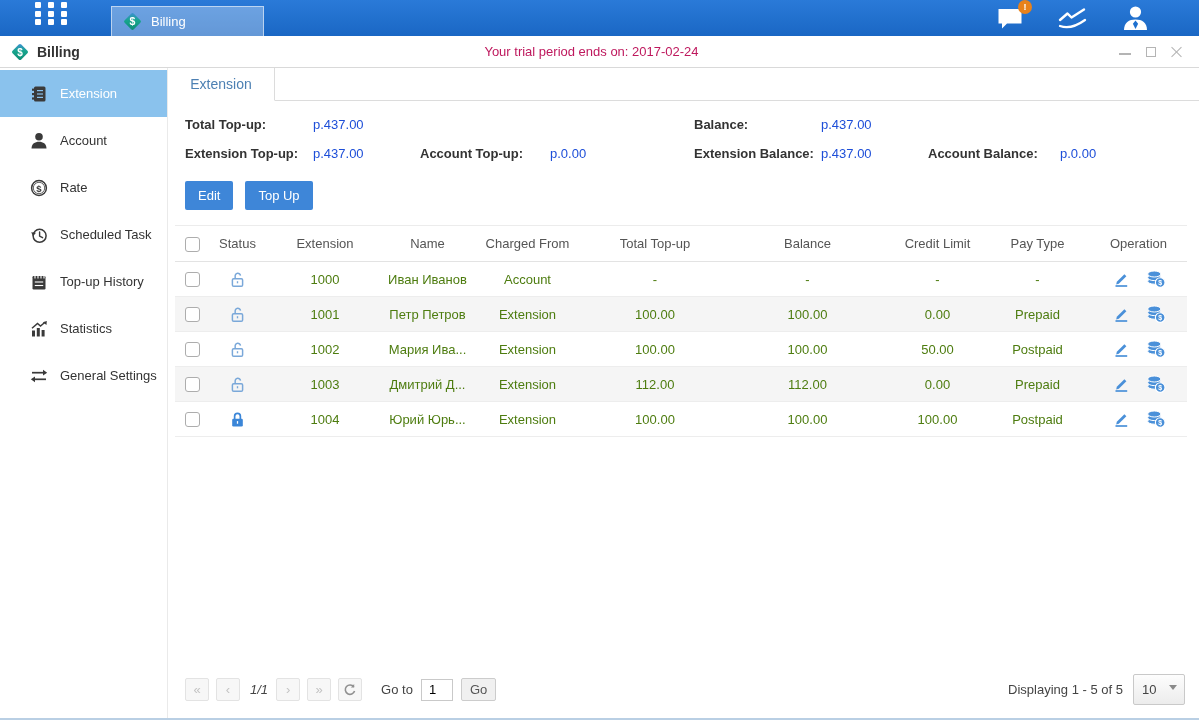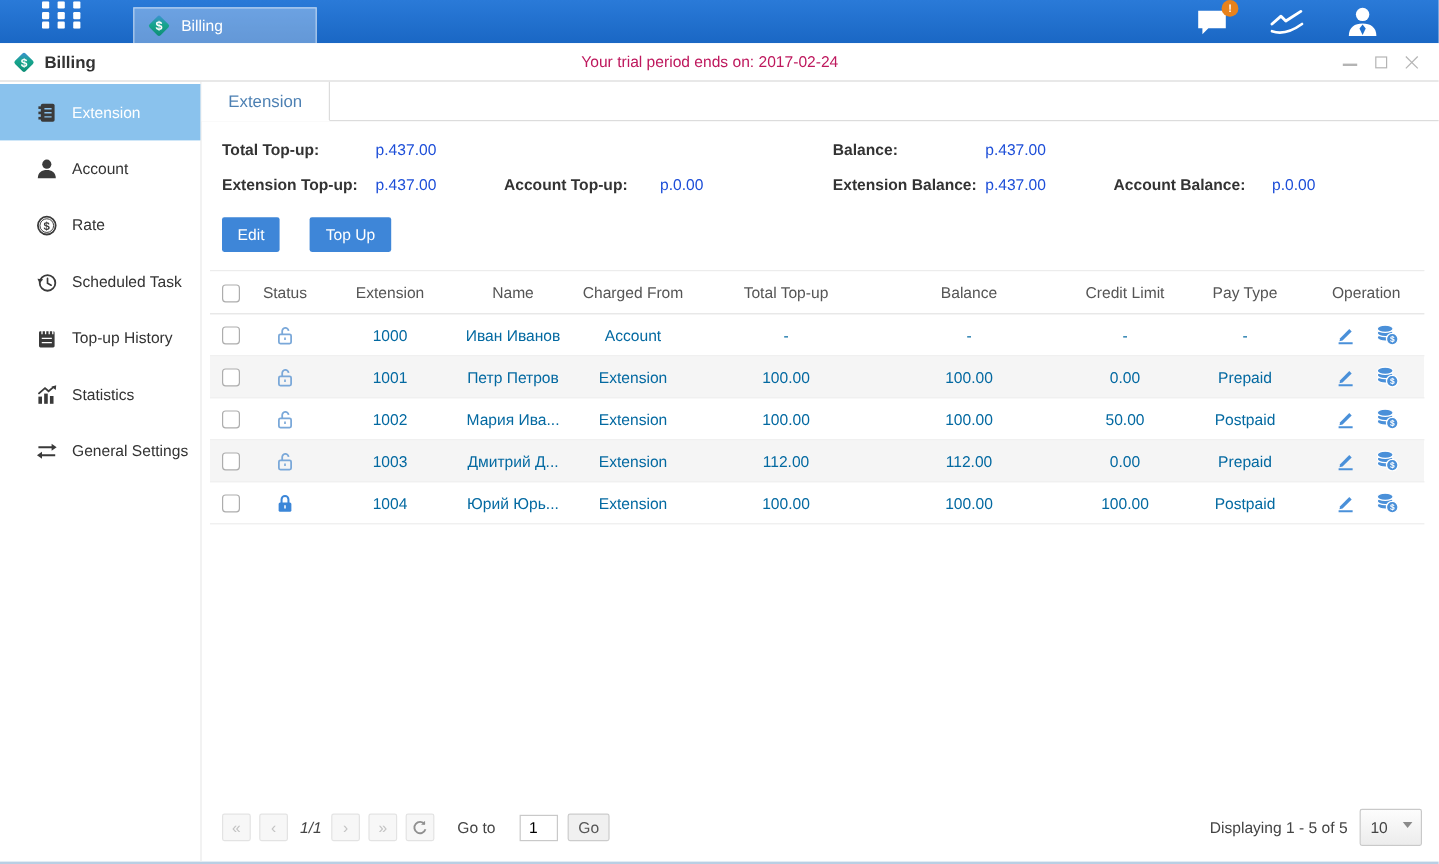--- a/index.html
+++ b/index.html
@@ -61,48 +61,48 @@
     align-items:center; justify-content:center; color:#4d80b3; font-size:14px;
     cursor:pointer; }
 
   .summary { display:flex; padding:16px 12px 0 17px; font-size:13px; color:#333; }
   .sum-grid { display:grid; row-gap:14px; align-items:center; }
   .sum-left { grid-template-columns:128px 107px 130px 1fr; width:509px; }
   .sum-right { grid-template-columns:127px 107px 132px 1fr; flex:1; }
   .sum-label { font-weight:bold; }
   .sum-value { color:#1d4ed8; }
 
-  .btn-row { display:flex; gap:25px; margin:20px 0 0 17px;align-items:flex-end; }
+  .btn-row { display:flex; gap:12px; margin:20px 0 0 17px;align-items:flex-end; }
   .btn-blue { background:#3e86d8; color:#fff; border:none; border-radius:2px;
     font-size:13px; padding:7px 13px; cursor:pointer;
     font-family:"Liberation Sans",sans-serif; }
 
   
   table { border-collapse:collapse; table-layout:fixed;
     margin:15px 12px 0 7px; width:calc(100% - 19px); flex:none; }
   thead th { height:36px; border-top:1px solid #ececec;
     border-bottom:1px solid #e3e3e3; font-weight:normal; font-size:13px;
     color:#555; text-align:center; }
   tbody td { height:35px; border-bottom:1px solid #ededed; font-size:13px;
-    color:#0369a1; text-align:center; white-space:nowrap; overflow:hidden; }
+    color:#4d7c0f; text-align:center; white-space:nowrap; overflow:hidden; }
   tbody tr:nth-child(even) { background:#f5f5f5; }
   .checkbox { display:inline-block; width:15px; height:15px; border:1px solid #adadad;
     border-radius:3px; background:#fff; cursor:pointer; vertical-align:middle; }
   .op-icons { display:flex; justify-content:center; gap:16px; align-items:center; }
   .op-icons span { display:flex; cursor:pointer; }
   .status-icon { display:inline-flex; vertical-align:middle; }
 
   
   .pagebar { margin-top:auto; flex:none; display:flex; align-items:center;
     padding:0 14px 13px 17px; font-size:13px; color:#444; }
   .pg-btn { width:24px; height:23px; border:1px solid #e3e3e3; background:#f7f7f7;
     border-radius:2px; color:#c3c3c3; display:flex; align-items:center;
     justify-content:center; font-size:13px; margin-right:7px; cursor:pointer; }
   .pg-ind { margin:0 8px 0 3px;font-style:italic; }
-  .goto-label { margin:0 20px 0 12px; }
+  .goto-label { margin:0 8px 0 12px; }
   .goto-input { width:32px; height:22px; border:1px solid #c9c9c9; font-size:13px;
     padding-left:7px; font-family:"Liberation Sans",sans-serif; }
   .go-btn { margin-left:8px; height:23px; padding:0 8px; background:#f0f0f0;
     border:1px solid #ccc; border-radius:2px; font-size:13px; color:#555;
     cursor:pointer; font-family:"Liberation Sans",sans-serif; }
   .pg-right { margin-left:auto; display:flex; align-items:center; gap:10px; }
   .size-select { width:52px; height:31px; border:1px solid #c9c9c9; border-radius:2px;
     background:linear-gradient(#fdfdfd,#ececec); display:flex; align-items:center;
     padding-left:8px; position:relative; cursor:pointer; font-size:13px; color:#444; }
   .size-select .caret { position:absolute; right:7px; top:10px; width:0; height:0;

